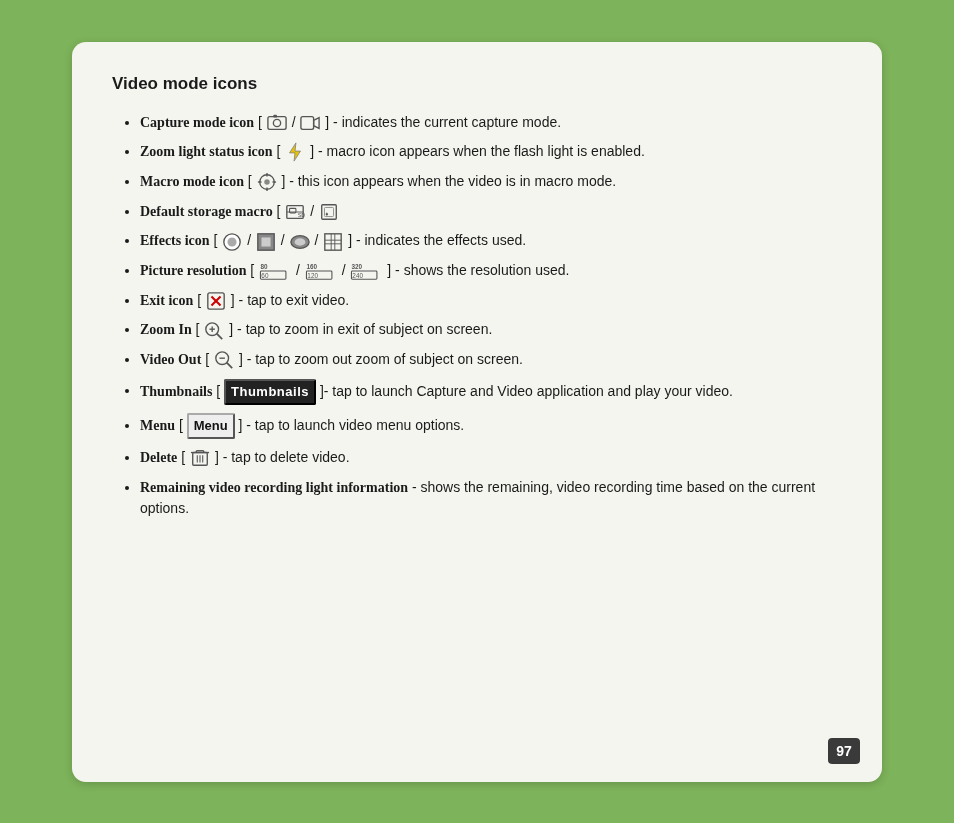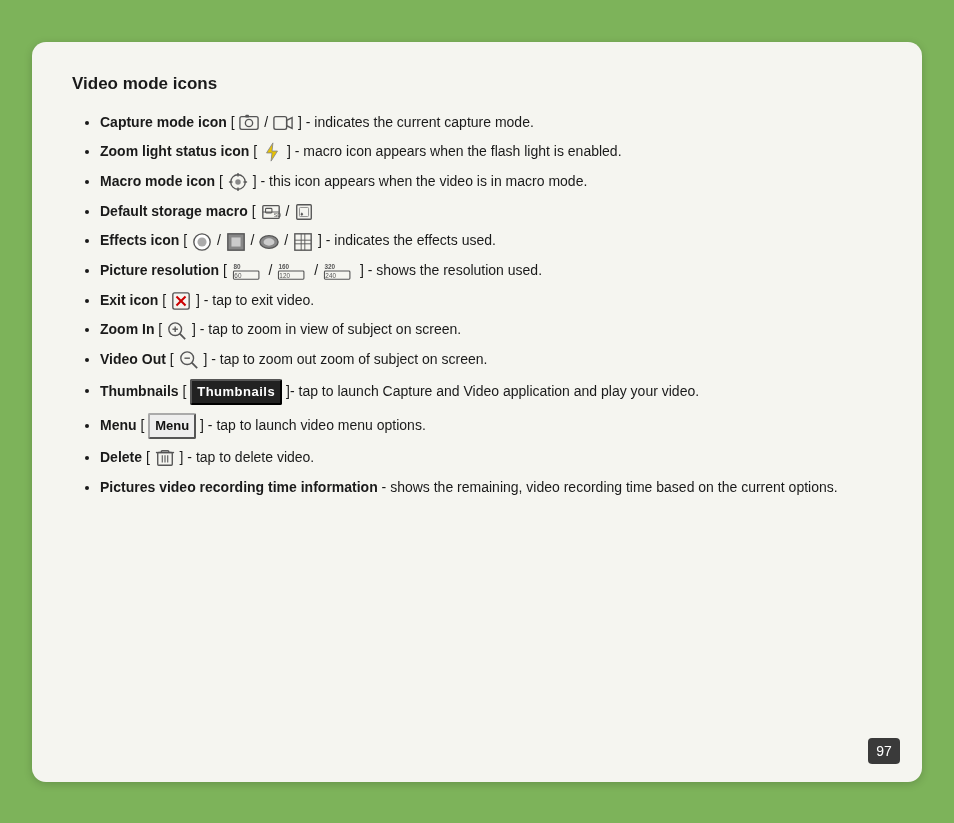--- a/index.html
+++ b/index.html
@@ -6,21 +6,21 @@
     body {
       width: 954px;
       height: 823px;
       background-color: #7db35a;
       display: flex;
       align-items: center;
       justify-content: center;
       font-family: Arial, Helvetica, sans-serif;
     }
     .page-container {
-      width: 890px;
+      width: 810px;
       min-height: 740px;
       background: #f5f5f0;
       border-radius: 14px;
       padding: 32px 40px 32px 40px;
       position: relative;
       box-shadow: 0 2px 8px rgba(0,0,0,0.18);
     }
     .page-title {
       font-size: 17px;
       font-weight: bold;
@@ -32,29 +32,30 @@
       padding-left: 28px;
     }
     ul.icon-list li {
       font-size: 14px;
       color: #1a1a1a;
       margin-bottom: 8px;
       line-height: 1.55;
     }
     ul.icon-list li b {
       font-weight: bold;
+      font-family: Liberation Serif, serif;
     }
     .page-number {
       position: absolute;
       bottom: 18px;
       right: 22px;
       background: #3a3a3a;
       color: #fff;
       font-size: 14px;
-      font-weight: normal;
+      font-weight: bold;
       width: 32px;
       height: 26px;
       display: flex;
       align-items: center;
       justify-content: center;
       border-radius: 4px;
     }
     
     .thumbnails-btn {
       display: inline-block;
@@ -222,21 +223,21 @@
 
     <li>
       <b>Zoom In</b>
       [
       <svg class="small-icon" viewBox="0 0 22 22" xmlns="http://www.w3.org/2000/svg">
         <circle cx="9" cy="9" r="7" fill="none" stroke="#555" stroke-width="1.5"></circle>
         <line x1="14" y1="14" x2="20" y2="20" stroke="#555" stroke-width="2"></line>
         <line x1="6" y1="9" x2="12" y2="9" stroke="#555" stroke-width="1.5"></line>
         <line x1="9" y1="6" x2="9" y2="12" stroke="#555" stroke-width="1.5"></line>
       </svg>
-      <span> ] - tap to zoom in view of subject on screen.</span>
+      <span> ] - tap to zoom in exit of subject on screen.</span>
     </li>
 
     <li>
       <b>Video Out</b>
       [
       <svg class="small-icon" viewBox="0 0 22 22" xmlns="http://www.w3.org/2000/svg">
         <circle cx="9" cy="9" r="7" fill="none" stroke="#555" stroke-width="1.5"></circle>
         <line x1="14" y1="14" x2="20" y2="20" stroke="#555" stroke-width="2"></line>
         <line x1="6" y1="9" x2="12" y2="9" stroke="#555" stroke-width="1.5"></line>
       </svg>
@@ -267,20 +268,20 @@
         <line x1="7" y1="3" x2="15" y2="3" stroke="#555" stroke-width="1.5"></line>
         <line x1="1" y1="5" x2="21" y2="5" stroke="#555" stroke-width="1.5"></line>
         <line x1="8" y1="8" x2="8" y2="16" stroke="#555" stroke-width="1.2"></line>
         <line x1="11" y1="8" x2="11" y2="16" stroke="#555" stroke-width="1.2"></line>
         <line x1="14" y1="8" x2="14" y2="16" stroke="#555" stroke-width="1.2"></line>
       </svg>
       <span> ] - tap to delete video.</span>
     </li>
 
     <li>
-      <b>Pictures video recording time information</b>
+      <b>Remaining video recording light information</b>
       <span> - shows the remaining, video recording time based on the current options.</span>
     </li>
 
   </ul>
 
   <div class="page-number">97</div>
 </div>
 
 </body></html>

